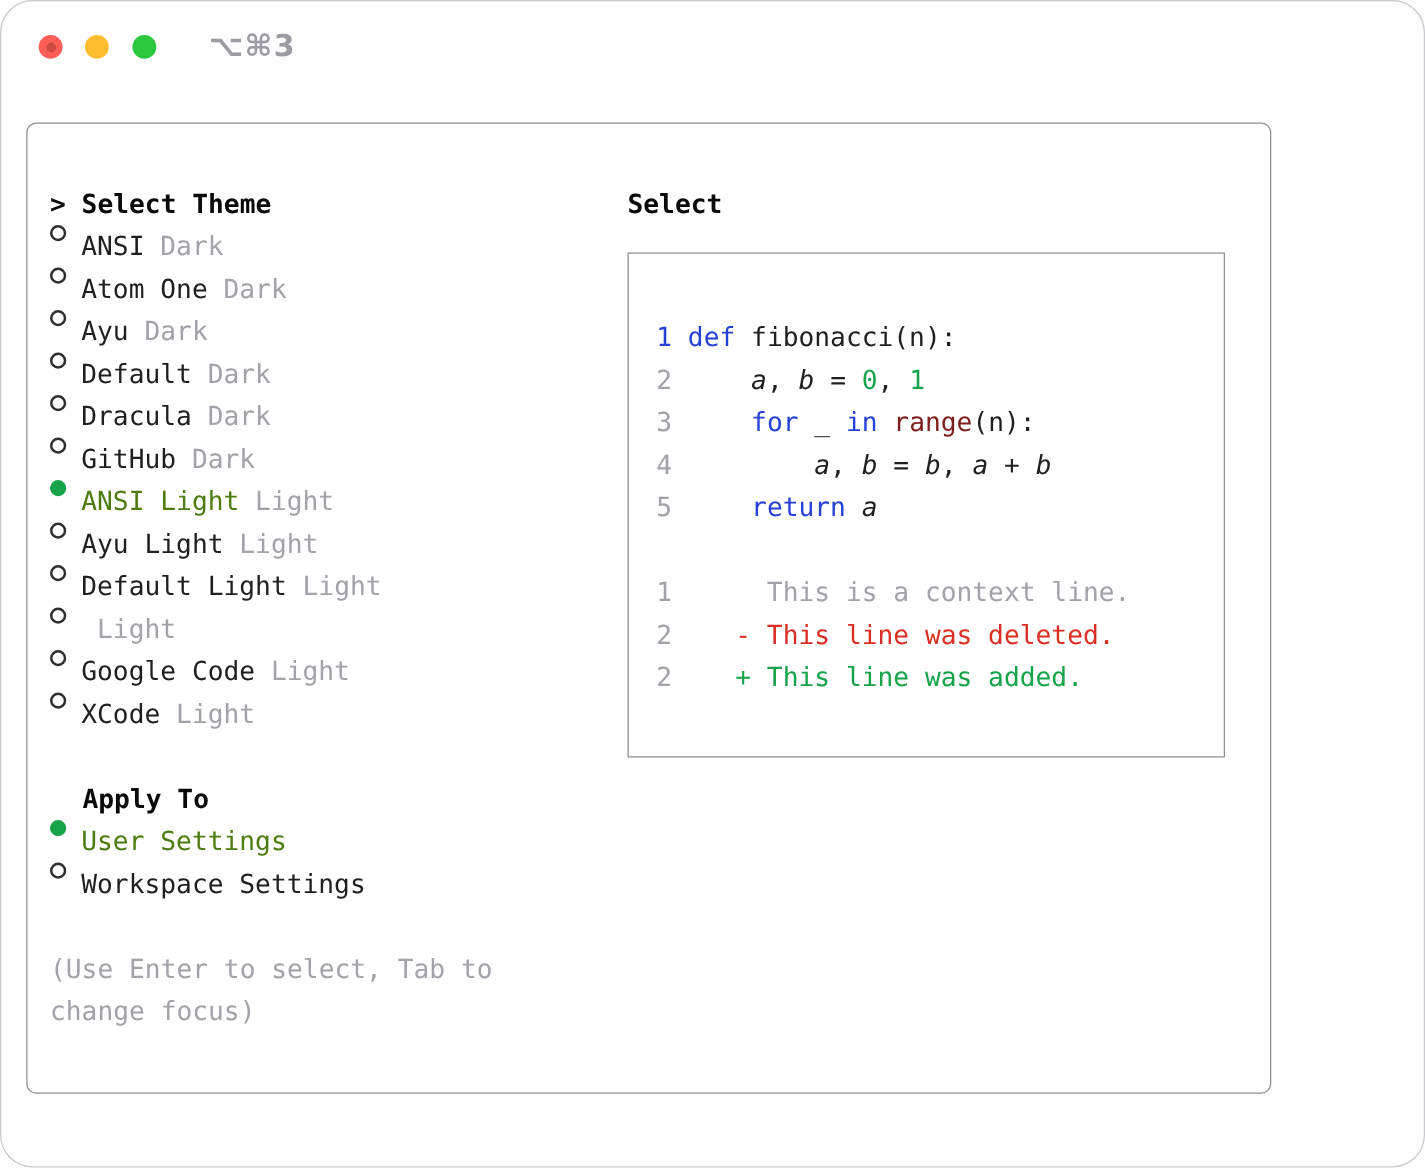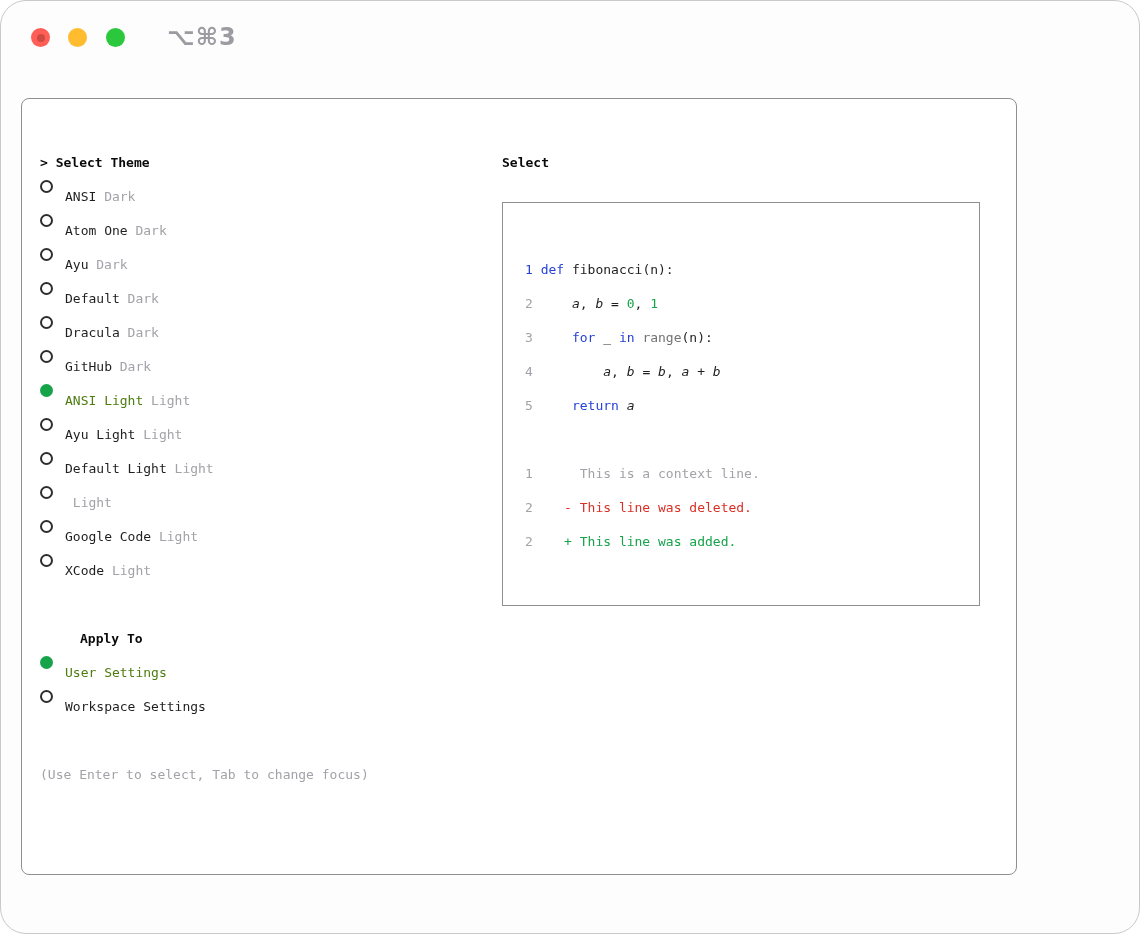--- a/index.html
+++ b/index.html
@@ -12,45 +12,45 @@
   .tl.red{left:30px;background:#ff5f57;}
   .tl.red::after{content:"";position:absolute;left:5.5px;top:5.5px;width:8px;height:8px;
     border-radius:50%;background:#cf4a42;}
   .tl.yellow{left:67px;background:#febc2e;}
   .tl.green{left:105px;background:#2bc83e;}
   .title{position:absolute;left:166px;top:22px;font-family:"DejaVu Sans",sans-serif;
     font-weight:700;font-size:24px;color:#9b9ba1;letter-spacing:1px;}
   
   .panel{position:absolute;left:20px;top:97px;width:996px;height:777px;background:#ffffff;
     border:1.5px solid #8e8e93;border-radius:8px;box-sizing:border-box;
-    font-size:13px;line-height:34px;color:#1f1f1f;}
+    font-size:21px;line-height:34px;color:#1f1f1f;}
   .left{position:absolute;left:18px;top:47px;width:440px;}
   .right{position:absolute;left:480px;top:47px;}
   .heading{font-weight:700;color:#0a0a0a;}
-  .apply-heading{margin-left:40px;}
+  .apply-heading{margin-left:26px;}
   .spacer{height:34px;}
   .row{display:flex;height:34px;}
   .marker{width:13px;height:13px;border:2px solid #2e2e30;border-radius:50%;
     margin-right:12px;flex:none;box-sizing:border-box;}
   .marker.filled{border:none;background:#16a34a;}
   .opt-name{color:#1f1f1f;}
   .row.selected .opt-name{color:#4d7c0f;}
   .opt-variant{color:#a2a2a8;margin-left:1ch;}
   .hint{color:#a2a2a8;width:420px;}
   
   .preview-box{margin-top:22px;width:478px;height:404px;border:1.5px solid #8e8e93;
     box-sizing:border-box;padding:50px 0 0 22px;background:#ffffff;}
   .code-line{height:34px;white-space:pre;}
   .gutter{display:inline-block;width:1ch;margin-right:1ch;}
   .gutter.mut{color:#a2a2a8;}
   .gutter.kw{color:#2642d6;}
   .tok-plain{color:#1f1f1f;}
   .tok-kw{color:#2642d6;}
   .tok-num{color:#16a34a;}
-  .tok-builtin{color:#737373;}
+  .tok-builtin{color:#7f1d1d;}
   .tok-var{color:#1f1f1f;font-style:italic;}
   .tok-ctx{color:#a2a2a8;}
   .tok-del{color:#d93025;}
   .tok-add{color:#16a34a;}
 </style>
 </head>
 <body>
 
 <div class="window">
   <div class="titlebar">

